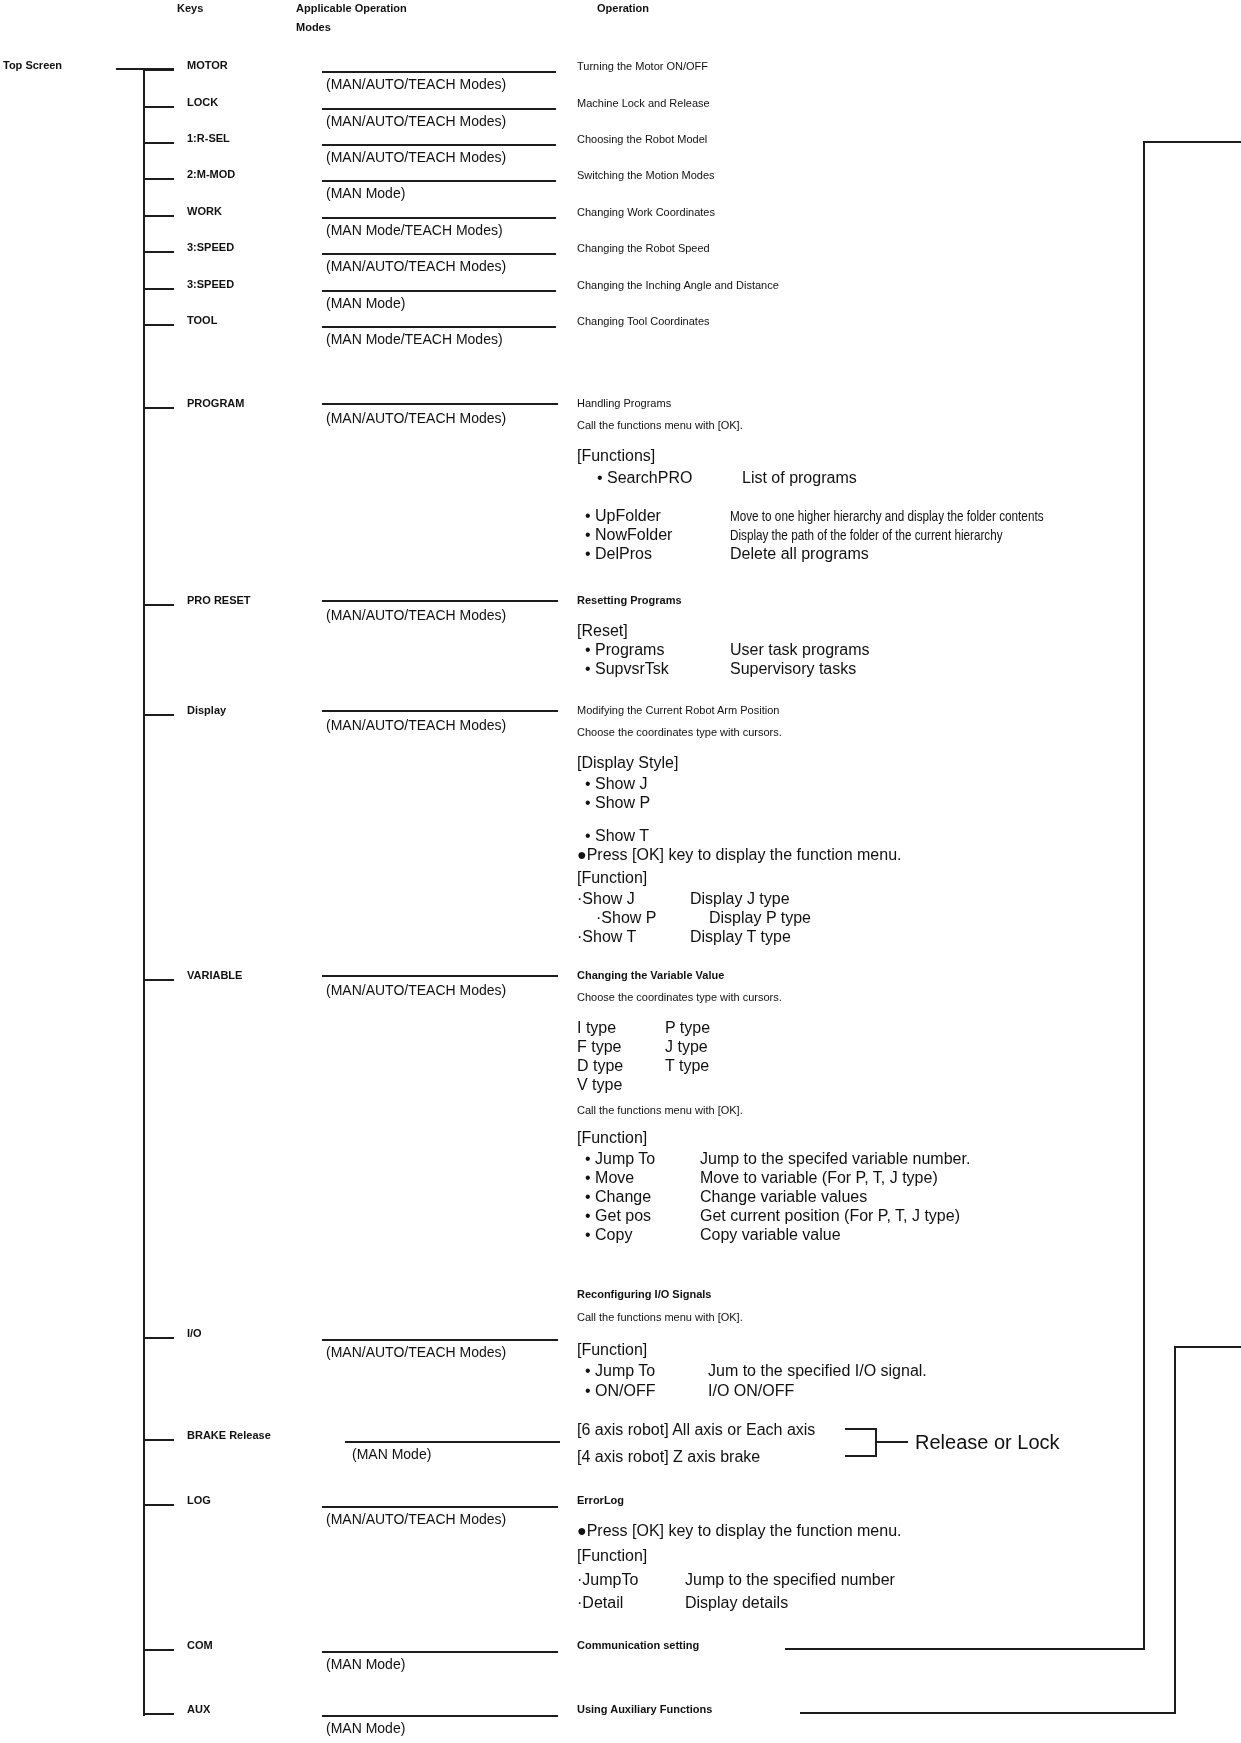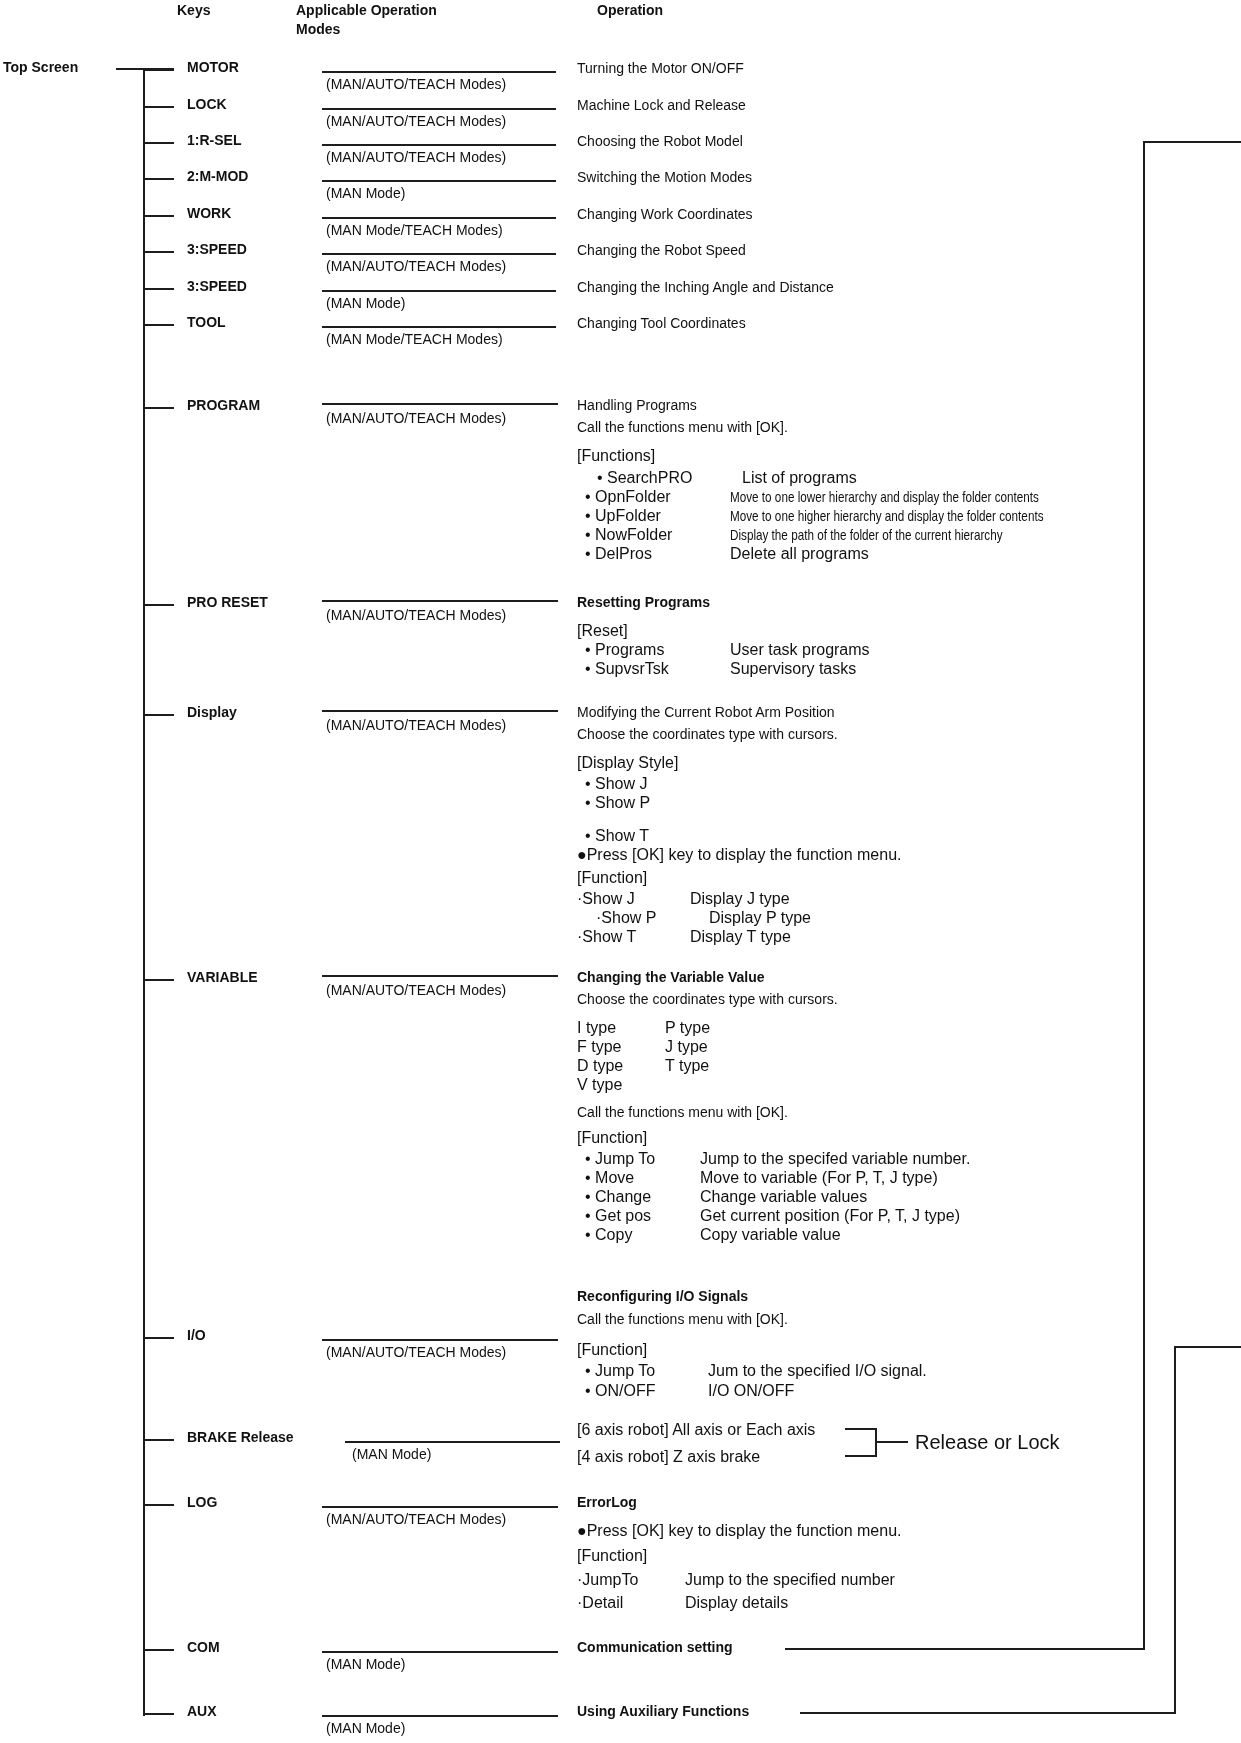--- a/index.html
+++ b/index.html
@@ -1,21 +1,21 @@
 <!DOCTYPE html>
 <html><head>
 <meta charset="utf-8">
 <style>
   html,body{margin:0;padding:0;background:#fff;}
   .page{position:relative;width:1241px;height:1743px;background:#ffffff;overflow:hidden;
         font-family:"Liberation Sans","DejaVu Sans",sans-serif;color:#111;}
   .t{position:absolute;white-space:nowrap;color:#111;line-height:1.25;}
   .b{font-weight:bold;}
   .s20{font-size:20px;}
-  .s17{font-size:14px;}
+  .s17{font-size:11px;}
   .s16{font-size:16px;}
   .s14{font-size:14px;}
   .hl{position:absolute;height:2px;background:#1d1d1d;}
   .vl{position:absolute;width:2px;background:#1d1d1d;}
   .name{display:inline-block;}
   .w145{width:145px;}
   .w123{width:123px;}
   .w115{width:115px;}
   .w113{width:113px;}
   .w108{width:108px;}
@@ -85,21 +85,20 @@
   <div class="t s17" style="left:577px;top:315px;">Changing Tool Coordinates</div>
 
   <div class="hl" style="left:144px;top:407px;width:30px;"></div>
   <div class="t b s17" style="left:187px;top:397px;">PROGRAM</div>
   <div class="hl" style="left:322px;top:403px;width:236px;"></div>
   <div class="t s14" style="left:326px;top:410px;">(MAN/AUTO/TEACH Modes)</div>
   <div class="t s17" style="left:577px;top:397px;">Handling Programs</div>
   <div class="t s17" style="left:577px;top:419px;">Call the functions menu with [OK].</div>
   <div class="t s16" style="left:577px;top:446px;">[Functions]</div>
   <div class="t s16" style="left:585px;top:468px;margin-left:12px;"><span class="name w145">• SearchPRO</span><span>List of programs</span></div>
-  <div class="t s16" style="left:585px;top:487px;"><span class="name w145">• OpnFolder</span><span class="cond">Move to one lower hierarchy and display the folder contents</span></div>
   <div class="t s16" style="left:585px;top:506px;"><span class="name w145">• UpFolder</span><span class="cond">Move to one higher hierarchy and display the folder contents</span></div>
   <div class="t s16" style="left:585px;top:525px;"><span class="name w145">• NowFolder</span><span class="cond">Display the path of the folder of the current hierarchy</span></div>
   <div class="t s16" style="left:585px;top:544px;"><span class="name w145">• DelPros</span><span>Delete all programs</span></div>
 
   <div class="hl" style="left:144px;top:604px;width:30px;"></div>
   <div class="t b s17" style="left:187px;top:594px;">PRO RESET</div>
   <div class="hl" style="left:322px;top:600px;width:236px;"></div>
   <div class="t s14" style="left:326px;top:607px;">(MAN/AUTO/TEACH Modes)</div>
   <div class="t b s17" style="left:577px;top:594px;">Resetting Programs</div>
   <div class="t s16" style="left:577px;top:621px;">[Reset]</div>

